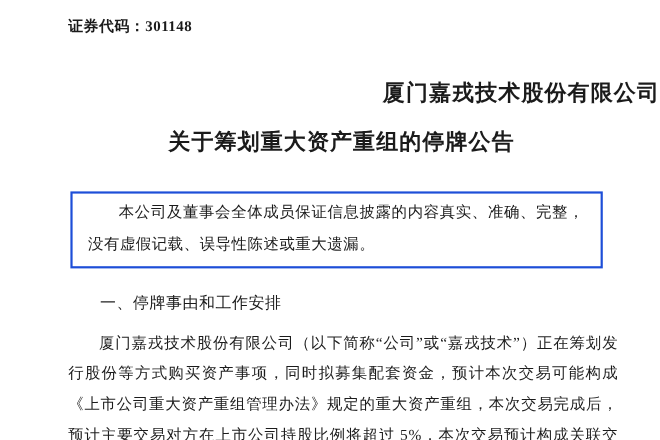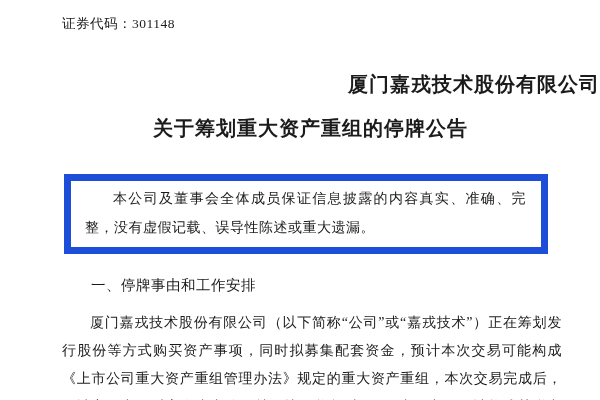--- a/index.html
+++ b/index.html
@@ -17,20 +17,21 @@
     font-family: "Liberation Serif", "DejaVu Serif", serif;
   }
   .doc-header {
     display: flex;
     justify-content: flex-start;
     align-items: baseline;
     padding: 15px 40px 0 62px;
     font-size: 13.5px;
     letter-spacing: 0.5px;
     white-space: nowrap;
+    font-weight: bold;
   }
   .doc-header .hdr-item { display: inline-block; }
   .doc-title-1 {
     margin-top: 38px;
     text-align: right;
     font-weight: bold;
     font-size: 20px;
     letter-spacing: 1px;
   }
   .doc-title-2 {
@@ -38,21 +39,21 @@
     text-align: center;
     font-weight: bold;
     font-size: 20px;
     letter-spacing: 1px;
     padding-left: 21px;
   }
   .disclaimer-box {
     box-sizing: border-box;
     margin: 32px 0 0 64px;
     width: 484px;
-    border: 7px solid #1d4ed8;
+    border: 2px solid #1d4ed8;
     padding: 3px 15px 5px 14px;
     font-size: 14px;
     line-height: 29px;
     text-align: justify;
     text-indent: 2em;
     letter-spacing: 0.5px;
   }
   .section-heading {
     margin: 22px 40px 0 62px;
     text-indent: 2em;

